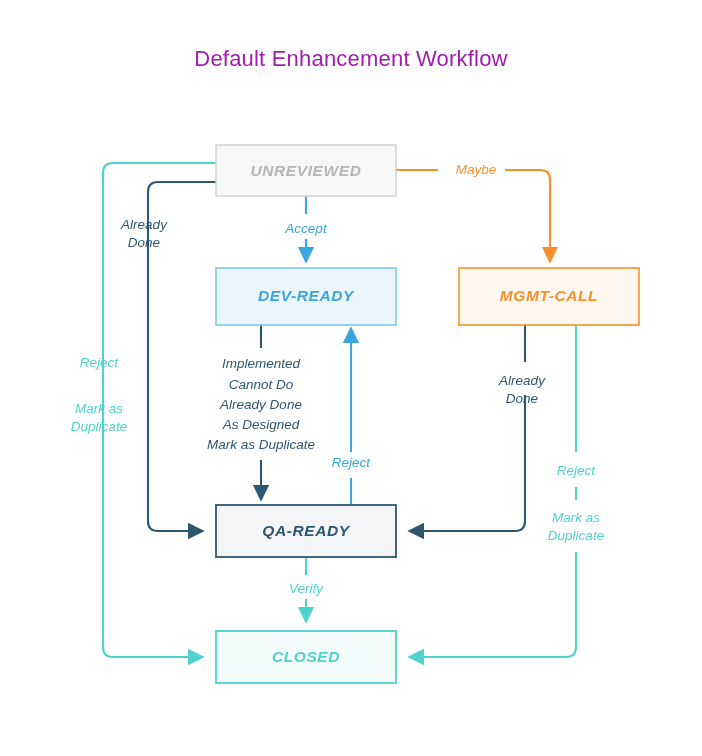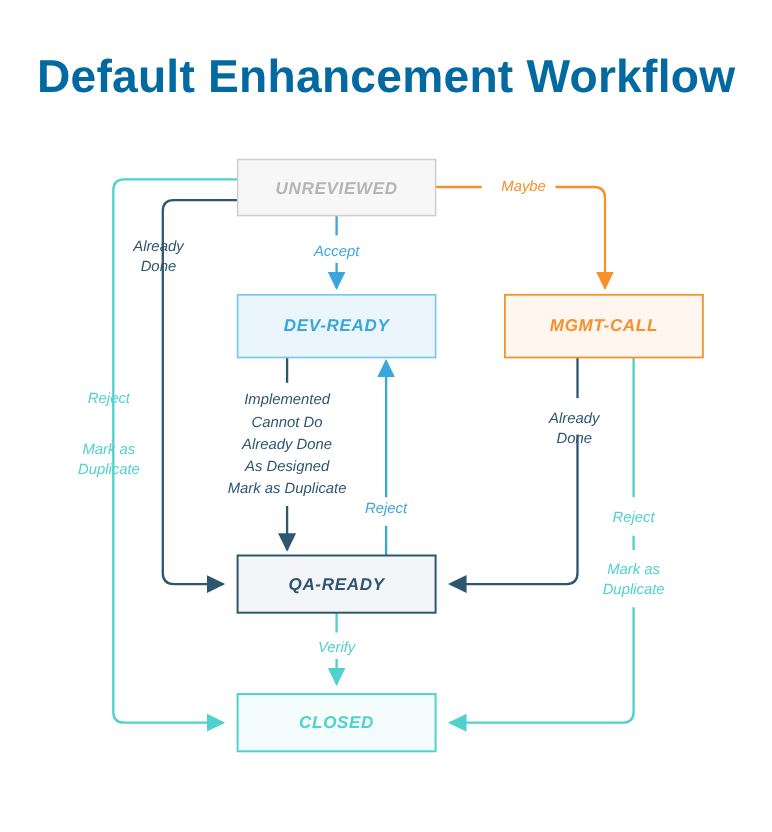--- a/index.html
+++ b/index.html
@@ -20,24 +20,24 @@
     left: 0; top: 0;
     width: 702px;
     height: 756px;
   }
   .title {
     position: absolute;
     left: 0;
     top: 46px;
     width: 702px;
     text-align: center;
-    font-size: 42px;
-    font-weight: 700;
+    font-size: 22px;
+    font-weight: 400;
     letter-spacing: 0.2px;
-    color: #0369a1;
+    color: #a21caf;
     font-family: "Liberation Sans", sans-serif;
   }
   svg { display: block; }
   .node-label {
     font-family: "Liberation Sans", sans-serif;
     font-style: italic;
     font-weight: bold;
     font-size: 15.5px;
     letter-spacing: 0.6px;
     text-anchor: middle;

